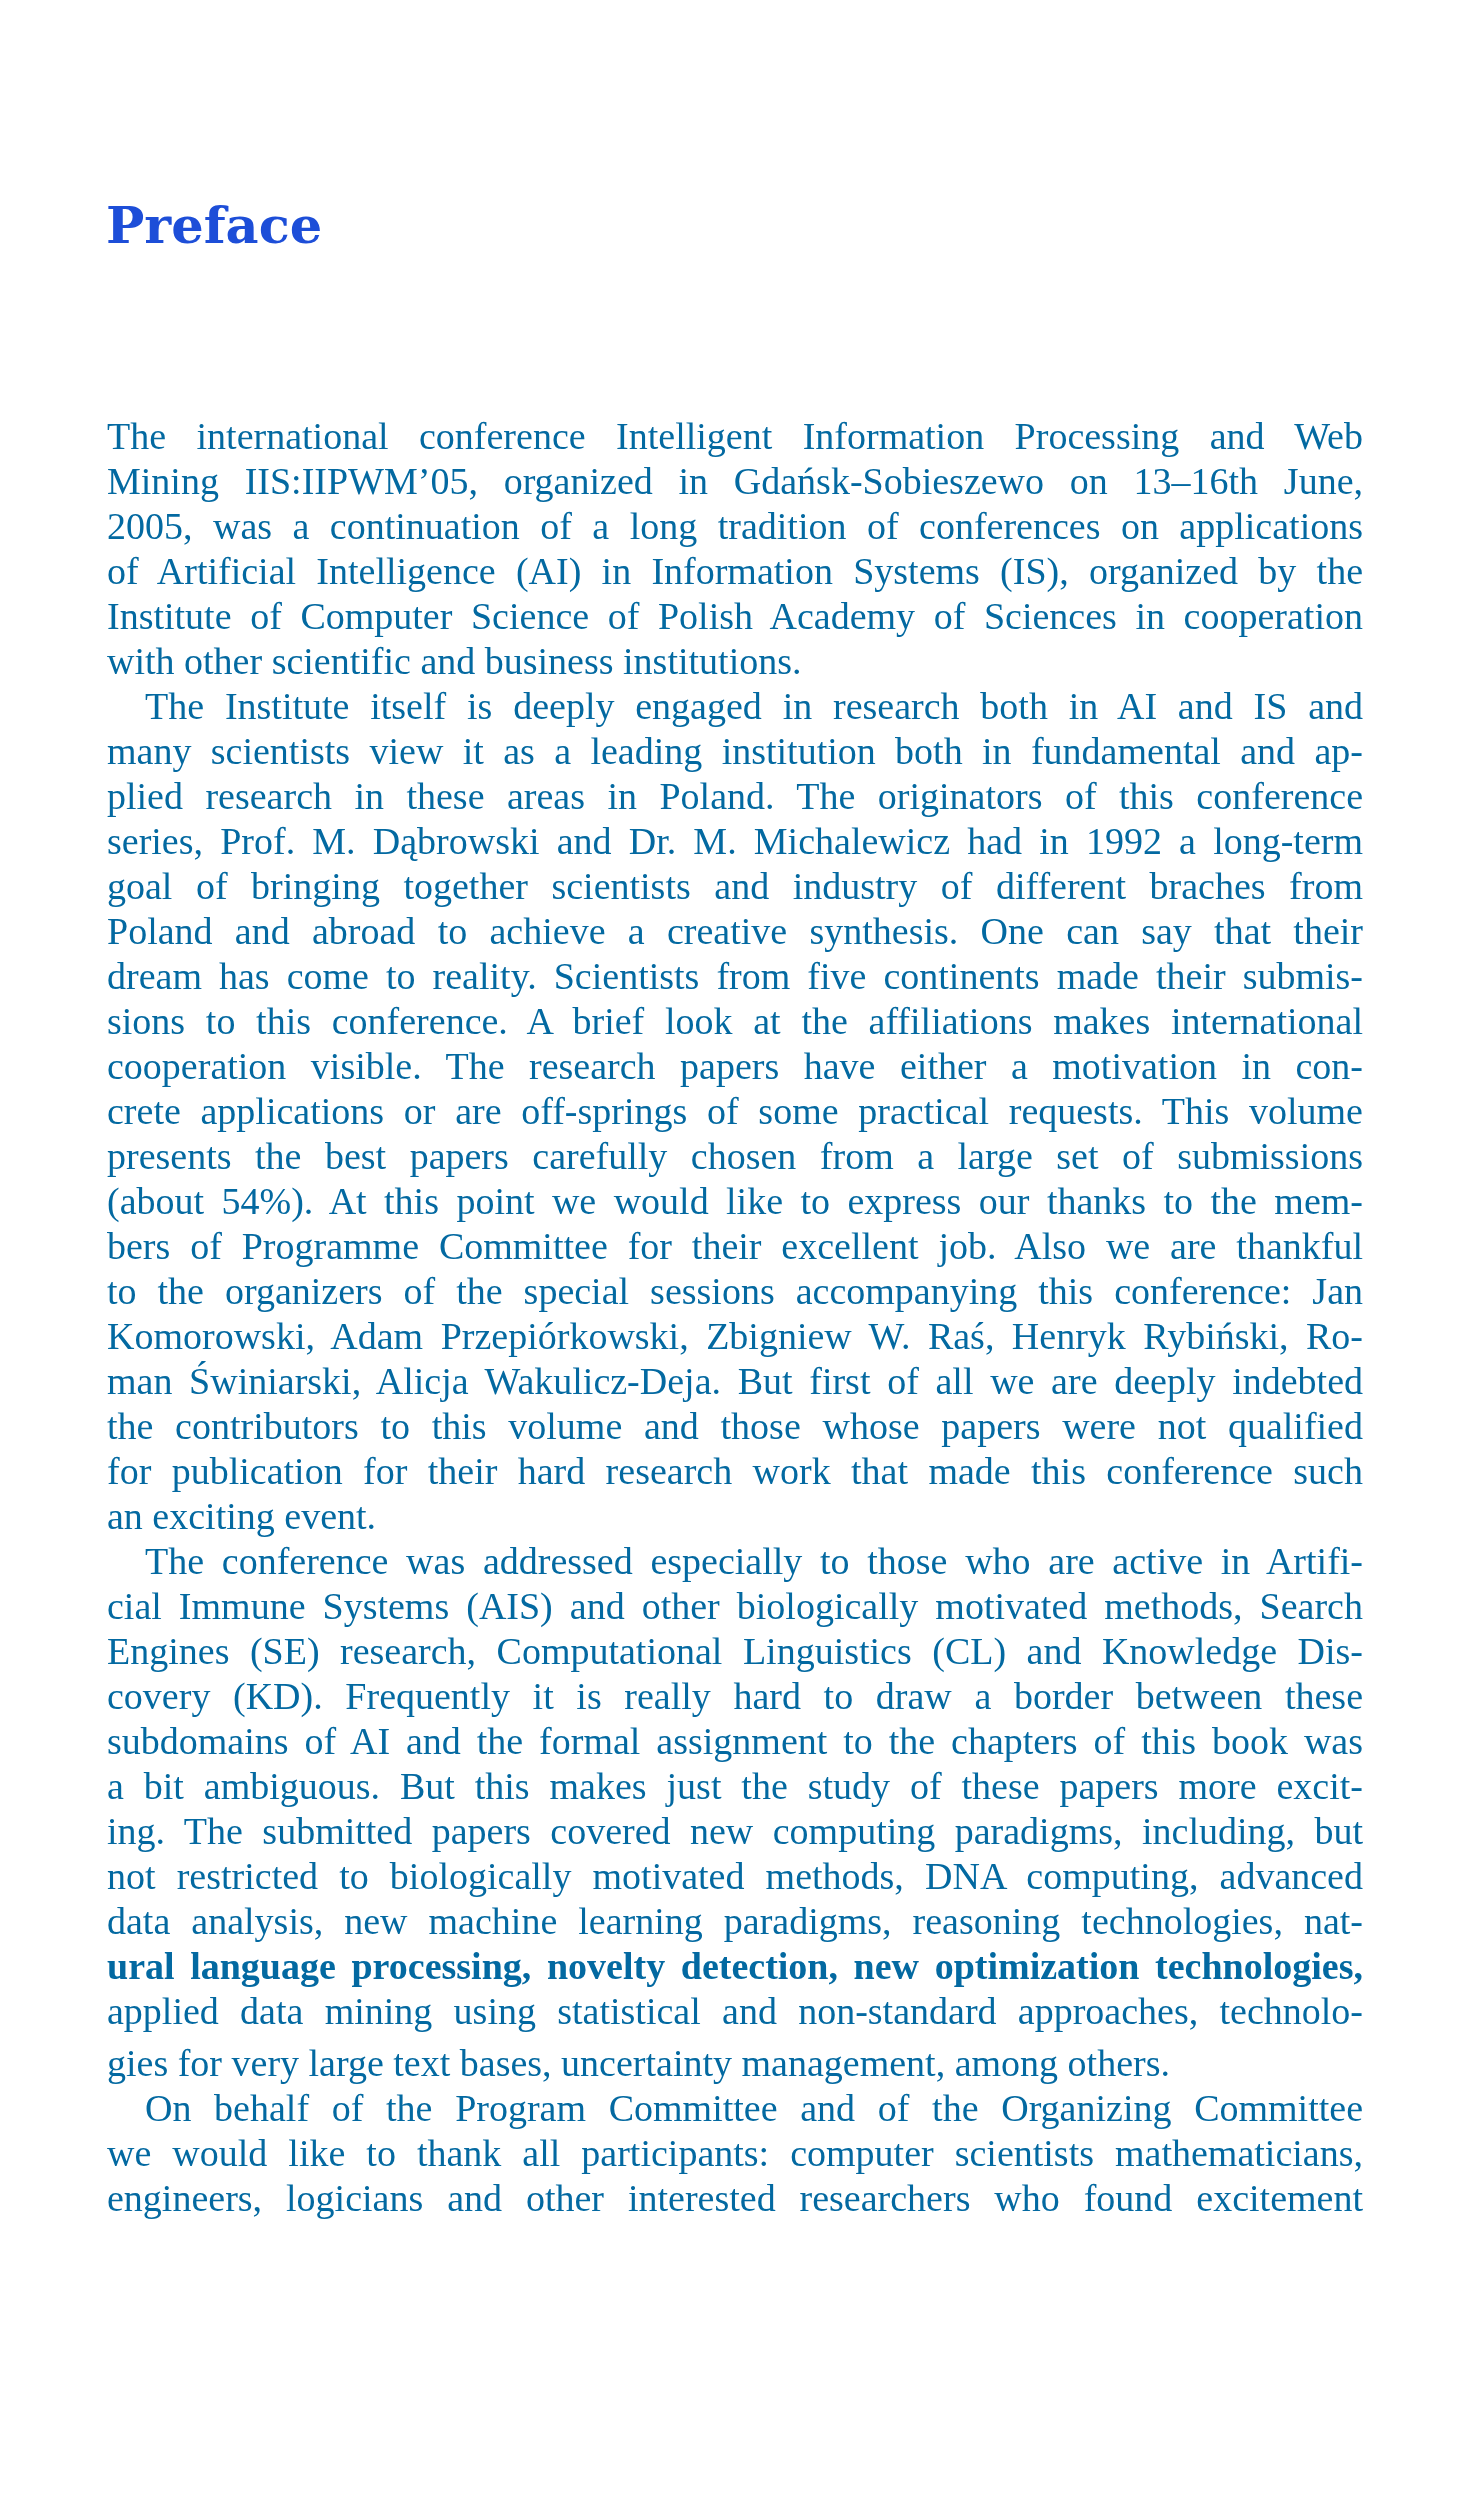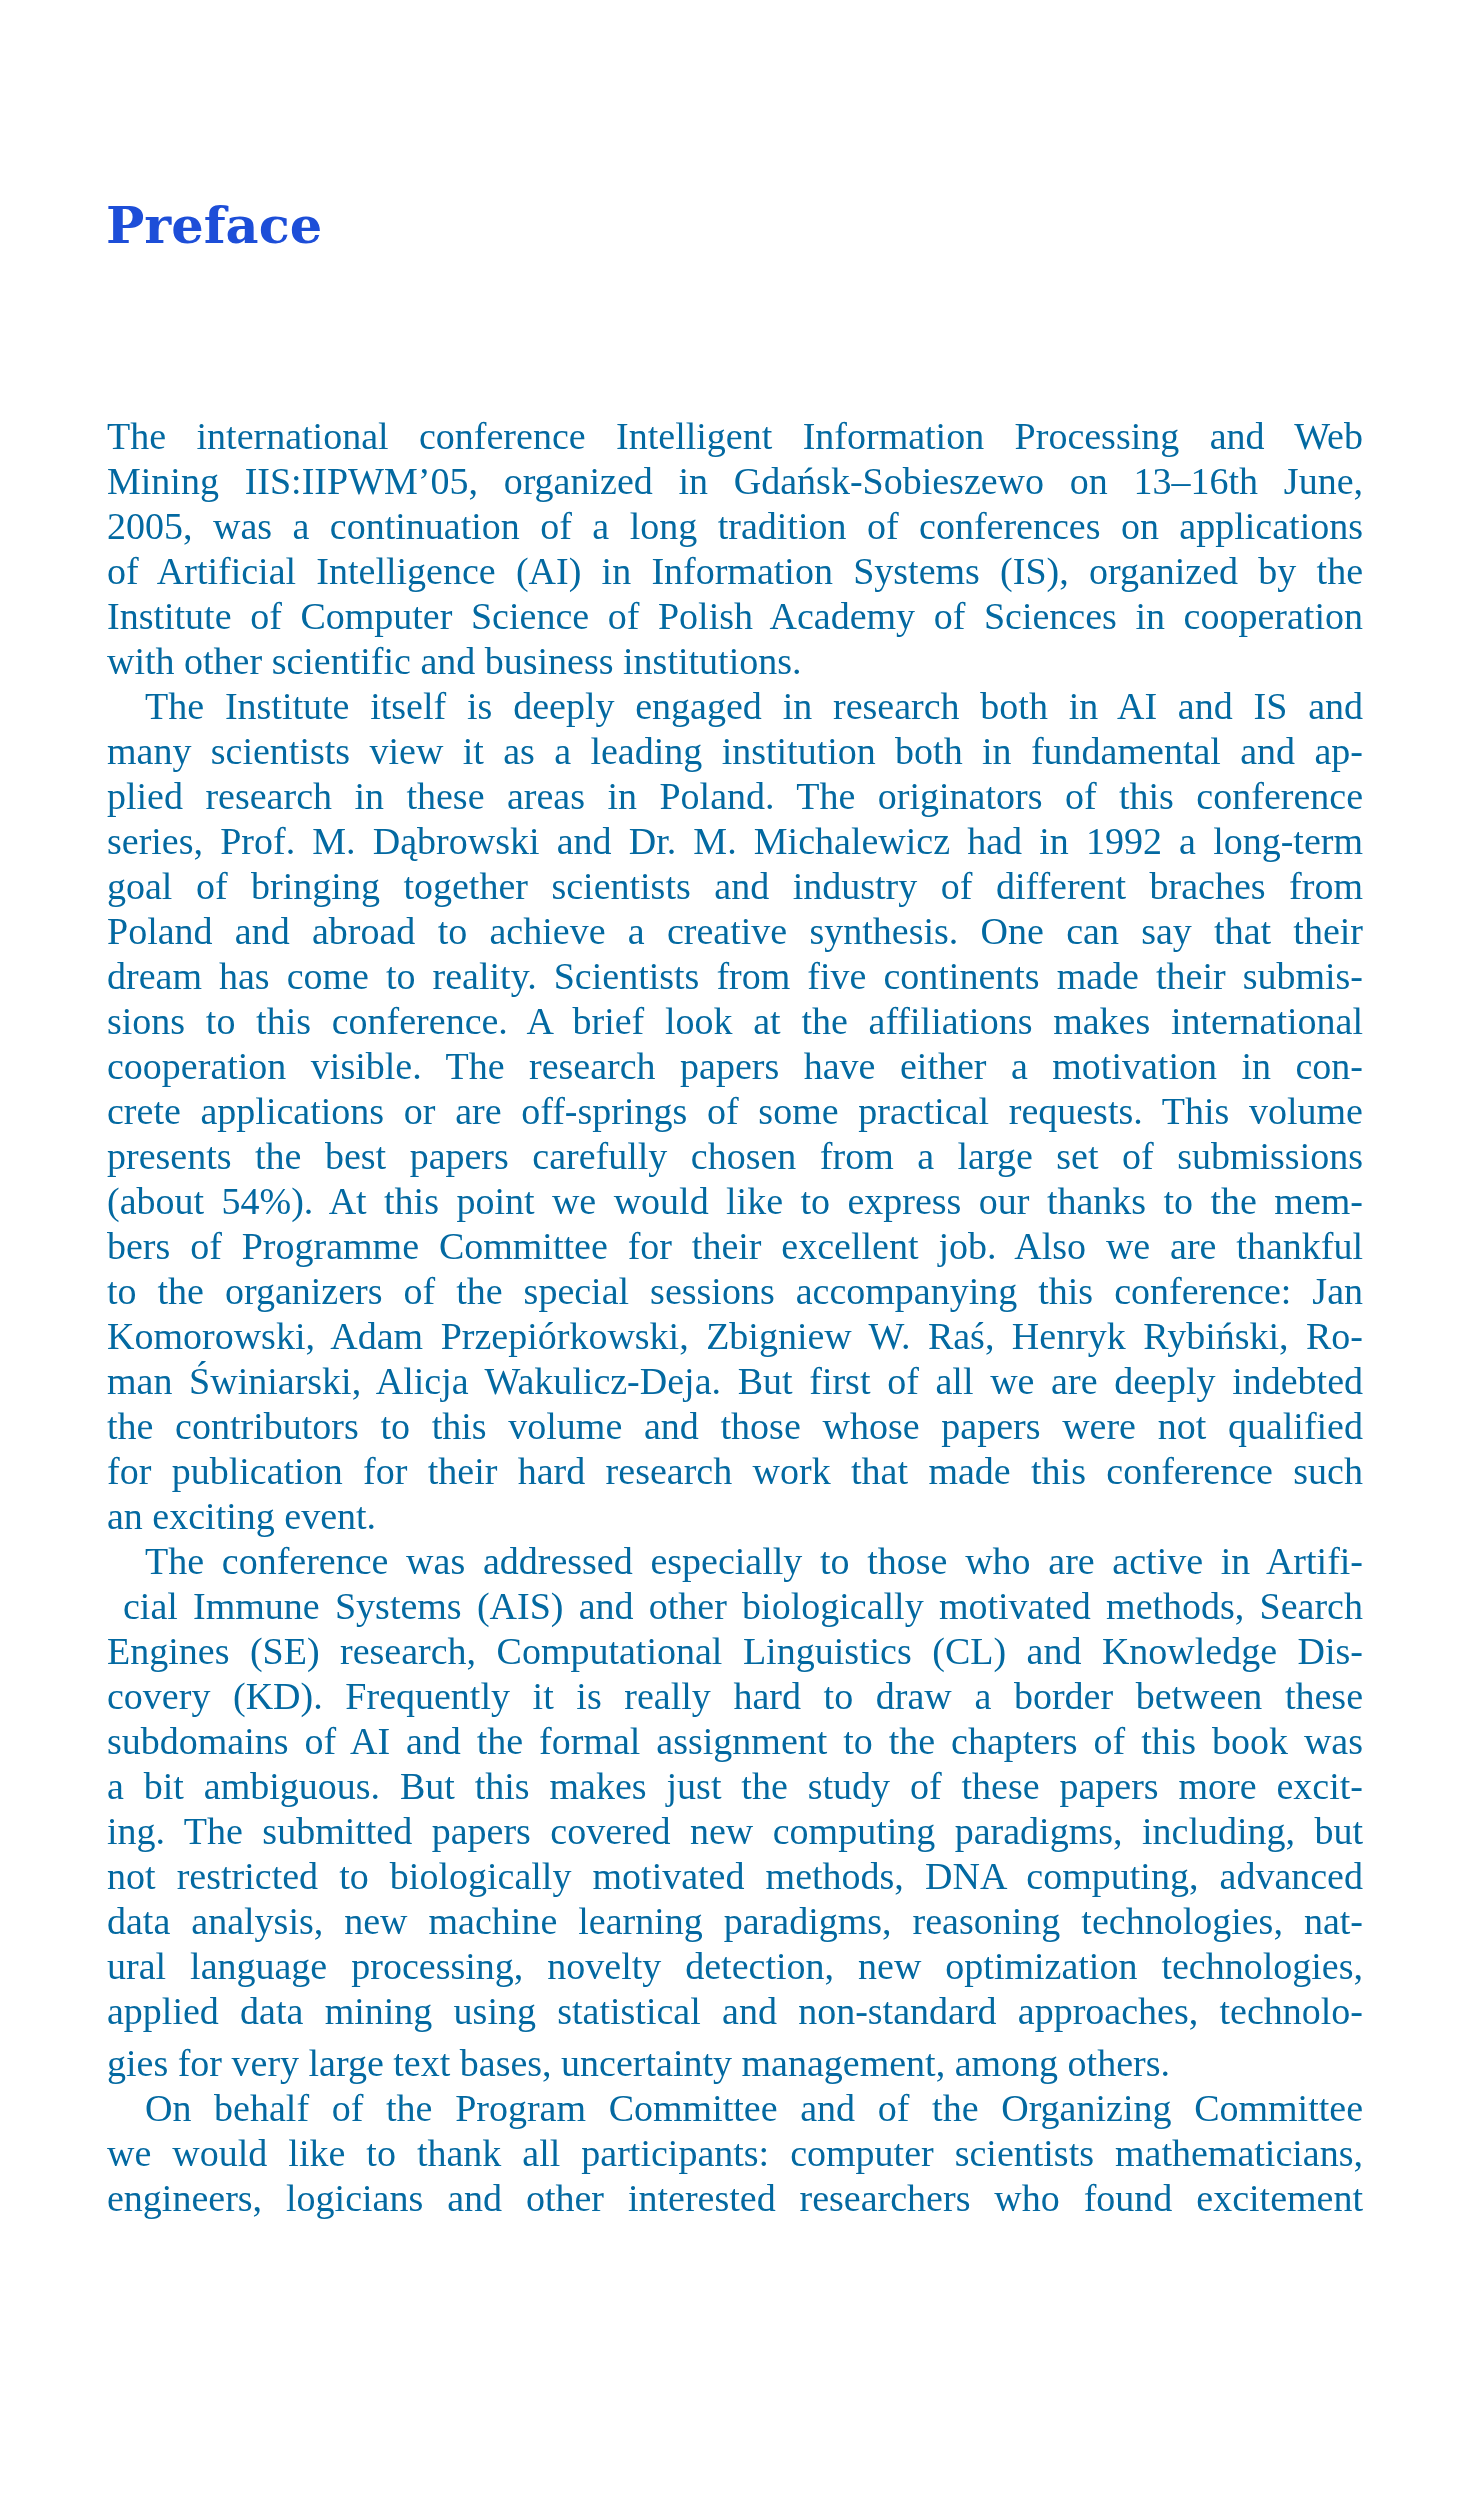--- a/index.html
+++ b/index.html
@@ -53,29 +53,29 @@
         <span class="line" style="display: block;"><span style="white-space: nowrap; word-spacing: 0px;">bers of Programme Committee for their excellent job. Also we are thankful</span></span>
         <span class="line" style="display: block;"><span style="white-space: nowrap; word-spacing: 0px;">to the organizers of the special sessions accompanying this conference: Jan</span></span>
         <span class="line" style="display: block;"><span style="white-space: nowrap; word-spacing: 0px;">Komorowski, Adam Przepiórkowski, Zbigniew W. Raś, Henryk Rybiński, Ro-</span></span>
         <span class="line" style="display: block;"><span style="white-space: nowrap; word-spacing: 0px;">man Świniarski, Alicja Wakulicz-Deja. But first of all we are deeply indebted</span></span>
         <span class="line" style="display: block;"><span style="white-space: nowrap; word-spacing: 0px;">the contributors to this volume and those whose papers were not qualified</span></span>
         <span class="line" style="display: block;"><span style="white-space: nowrap; word-spacing: 0px;">for publication for their hard research work that made this conference such</span></span>
         <span class="line last" style="display: block;"><span style="white-space: nowrap;">an exciting event.</span></span>
       </div>
       <div class="para">
         <span class="line indent" style="display: block;"><span style="white-space: nowrap; word-spacing: 0px;">The conference was addressed especially to those who are active in Artifi-</span></span>
-        <span class="line" style="display: block;"><span style="white-space: nowrap; word-spacing: 0px; margin-left: 16px;">cial Immune Systems (AIS) and other biologically motivated methods, Search</span></span>
+        <span class="line" style="display: block;"><span style="white-space: nowrap; word-spacing: 0px;">cial Immune Systems (AIS) and other biologically motivated methods, Search</span></span>
         <span class="line" style="display: block;"><span style="white-space: nowrap; word-spacing: 0px;">Engines (SE) research, Computational Linguistics (CL) and Knowledge Dis-</span></span>
         <span class="line" style="display: block;"><span style="white-space: nowrap; word-spacing: 0px;">covery (KD). Frequently it is really hard to draw a border between these</span></span>
         <span class="line" style="display: block;"><span style="white-space: nowrap; word-spacing: 0px;">subdomains of AI and the formal assignment to the chapters of this book was</span></span>
         <span class="line" style="display: block;"><span style="white-space: nowrap; word-spacing: 0px;">a bit ambiguous. But this makes just the study of these papers more excit-</span></span>
         <span class="line" style="display: block;"><span style="white-space: nowrap; word-spacing: 0px;">ing. The submitted papers covered new computing paradigms, including, but</span></span>
         <span class="line" style="display: block;"><span style="white-space: nowrap; word-spacing: 0px;">not restricted to biologically motivated methods, DNA computing, advanced</span></span>
         <span class="line" style="display: block;"><span style="white-space: nowrap; word-spacing: 0px;">data analysis, new machine learning paradigms, reasoning technologies, nat-</span></span>
-        <span class="line" style="display: block;"><span style="white-space: nowrap; word-spacing: 0px;">ural language processing, novelty detection, new optimization technologies,</span></span>
+        <span class="line" style="display: block;"><span style="white-space: nowrap; word-spacing: 0px; font-weight: bold;">ural language processing, novelty detection, new optimization technologies,</span></span>
         <span class="line" style="display: block;"><span style="white-space: nowrap; word-spacing: 0px;">applied data mining using statistical and non-standard approaches, technolo-</span></span>
         <span class="line last" style="display: block; margin-top: 7px;"><span style="white-space: nowrap;">gies for very large text bases, uncertainty management, among others.</span></span>
       </div>
       <div class="para">
         <span class="line indent" style="display: block;"><span style="white-space: nowrap; word-spacing: 0px;">On behalf of the Program Committee and of the Organizing Committee</span></span>
         <span class="line" style="display: block;"><span style="white-space: nowrap; word-spacing: 0px;">we would like to thank all participants: computer scientists mathematicians,</span></span>
         <span class="line" style="display: block;"><span style="white-space: nowrap; word-spacing: 0px;">engineers, logicians and other interested researchers who found excitement</span></span>
       </div>
     </div>
 </div>

